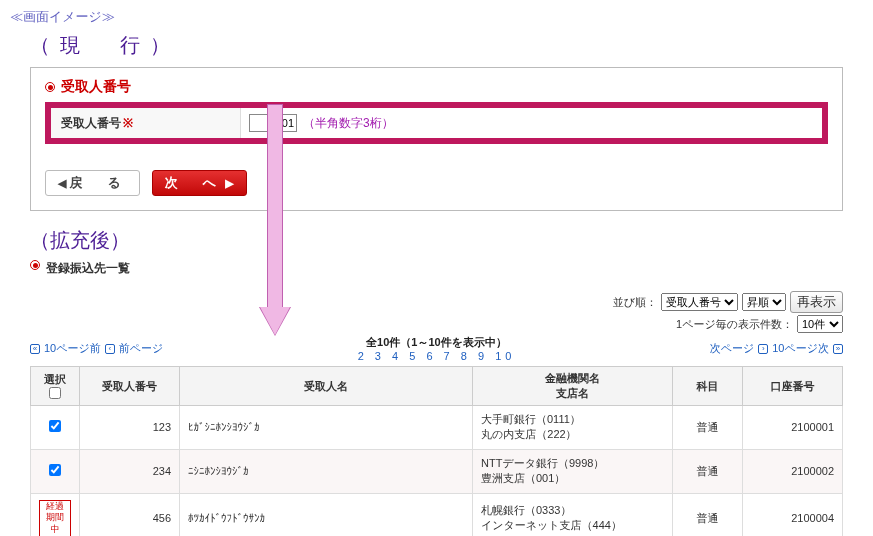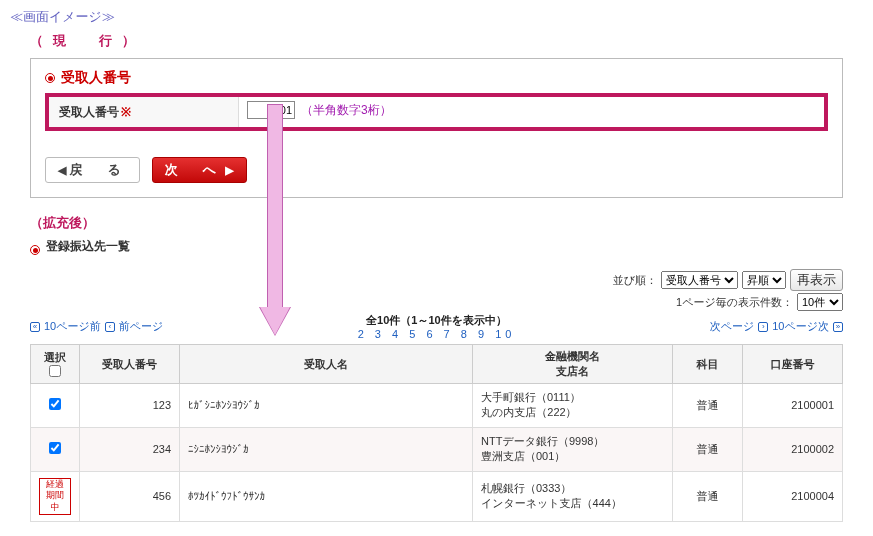--- a/index.html
+++ b/index.html
@@ -1,42 +1,42 @@
 <!DOCTYPE html>
 <html><head>
   <meta charset="utf-8">
   <style>
     * { box-sizing: border-box; margin: 0; padding: 0; }
     body { font-family: "MS Gothic", "Meiryo", sans-serif; font-size: 12px; color: #333; background: #fff; width: 873px; }
     .page { padding: 8px 10px; }
     .page-title { color: #6060c0; font-size: 13px; font-weight: normal; margin-bottom: 6px; }
-    .subtitle-wide { font-size: 13px; letter-spacing: 10px; color: #be185d; margin: 4px 0 6px 20px; font-weight: bold; }
+    .subtitle-wide { font-size: 20px; letter-spacing: 10px; color: #4c1d95; margin: 4px 0 6px 20px; }
     .panel { border: 1px solid #bbb; margin: 8px 20px 16px 20px; padding: 10px 14px 14px 14px; }
     .section-head { display: flex; align-items: center; margin-bottom: 6px; }
     .radio-dot { width: 10px; height: 10px; border: 1px solid #c00; border-radius: 50%; display: inline-flex; align-items: center; justify-content: center; margin-right: 6px; }
     .radio-dot .inner { width: 5px; height: 5px; background: #c00; border-radius: 50%; }
     .section-head .label { color: #c00; font-weight: bold; font-size: 14px; }
-    .field-row { border: 4px solid #be185d; display: flex; align-items: flex-start; }
+    .field-row { border: 6px solid #be185d; display: flex; align-items: center; }
     .field-row .cell-label { width: 190px; background: #f8f8f8; padding: 6px 10px; font-weight: bold; border-right: 1px solid #ddd; }
     .req { color: #c00; margin-left: 2px; }
     .field-row .cell-body { flex: 1; padding: 4px 8px; display: flex; align-items: center; }
     .numbox { width: 48px; height: 18px; text-align: right; font-size: 11px; border: 1px solid #888; padding: 0 2px; margin-right: 6px; }
     .hint { color: #a21caf; }
     .btns { margin-top: 26px; display: flex; gap: 12px; }
     .btn { display: inline-flex; align-items: center; justify-content: center; border-radius: 3px; font-weight: bold; font-size: 13px; height: 26px; padding: 0 12px; cursor: pointer; letter-spacing: 6px; }
     .btn-white { background: #fff; border: 1px solid #bbb; color: #444; }
     .btn-red { background: linear-gradient(#e53030, #c20808); border: 1px solid #a80000; color: #fff; }
     .arrow-left, .arrow-right { font-size: 11px; letter-spacing: 0; }
     .big-arrow { position: absolute; left: 260px; top: 104px; width: 30px; height: 232px; pointer-events: none; }
     .big-arrow .shaft { position: absolute; top: 0; left: 7px; width: 16px; height: 204px; background: #f0b8e4; border: 1px solid #c060b0; border-bottom: none; }
     .big-arrow .head { position: absolute; top: 203px; left: 0; width: 0; height: 0; border-left: 15px solid transparent; border-right: 15px solid transparent; border-top: 28px solid #f0b8e4; }
     .big-arrow .head-border { position: absolute; top: 203px; left: -1px; width: 0; height: 0; border-left: 16px solid transparent; border-right: 16px solid transparent; border-top: 29px solid #c060b0; }
     .rel { position: relative; }
     .lower { margin: 6px 20px 0 20px; }
-    .list-head { display: flex; align-items: flex-end; margin: 4px 0 14px 0; }
+    .list-head { display: flex; align-items: flex-start; margin: 4px 0 14px 0; }
     .list-head .label2 { font-weight: bold; font-size: 12px; color: #333; }
     .controls-row { display: flex; justify-content: flex-end; align-items: center; gap: 4px; font-size: 11px; margin: 2px 0; }
     .controls-row select { font-size: 11px; height: 18px; }
     .smallbtn { display: inline-block; border: 1px solid #999; border-radius: 3px; background: linear-gradient(#fff, #e8e8e8); font-size: 13px; padding: 1px 6px; cursor: pointer; }
     .pager-row { display: flex; justify-content: space-between; align-items: center; font-size: 11px; color: #2060c0; margin: 2px 0 4px 0; }
     .pager-row .side { display: flex; align-items: center; gap: 4px; }
     .pager-row .side .icon { width: 10px; height: 10px; border: 1px solid #2060c0; border-radius: 2px; display: inline-flex; align-items: center; justify-content: center; font-size: 8px; line-height: 1; }
     .pager-row .side span { cursor: pointer; }
     .pager-center { text-align: center; flex: 1; color: #333; }
     .pager-center .count { font-weight: bold; color: #222; }

